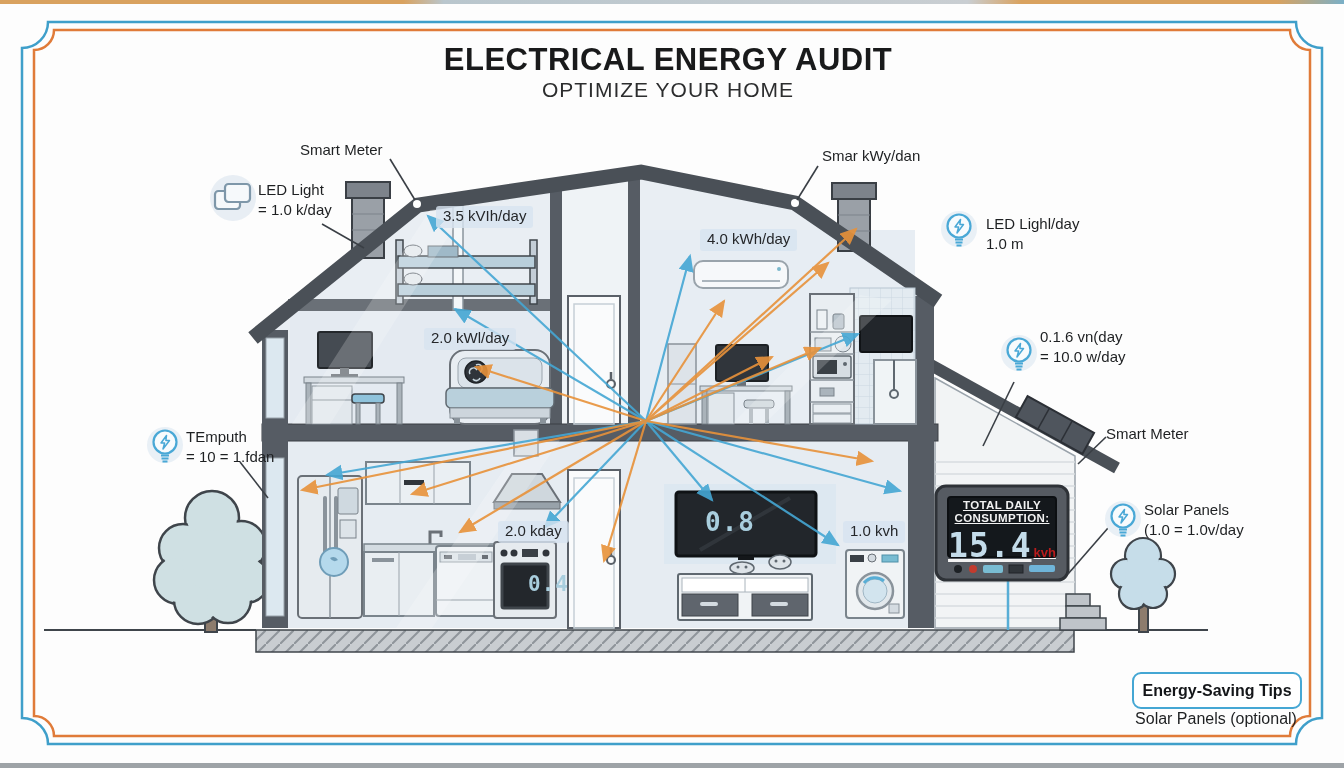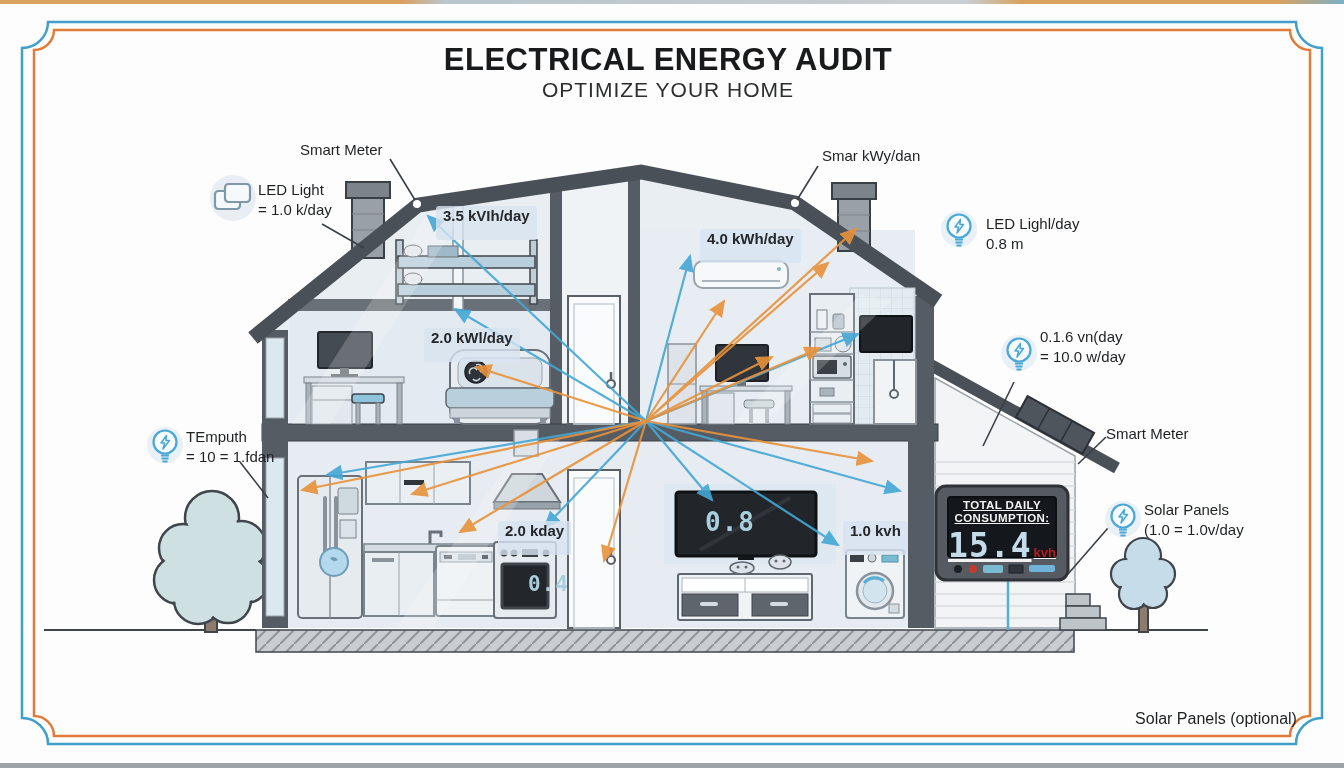--- a/index.html
+++ b/index.html
@@ -8,22 +8,22 @@
   .top-strip{position:absolute;left:0;top:0;width:1344px;height:4px;
     background:linear-gradient(90deg,#d9a25f 0%,#d9a25f 30%,#b9c6cd 33%,#c9ced2 72%,#d9a25f 76%,#d9a25f 95%,#7ab0c8 100%);}
   .bottom-strip{position:absolute;left:0;bottom:0;width:1344px;height:5px;background:#9ea3a7;}
   .frame-svg,.art-svg{position:absolute;left:0;top:0;}
   .page-title{position:absolute;left:0;top:42px;width:1336px;text-align:center;
     font-size:31px;font-weight:800;letter-spacing:.5px;color:#191a1b;}
   .page-subtitle{position:absolute;left:0;top:78px;width:1336px;text-align:center;
     font-size:21px;font-weight:500;letter-spacing:1px;color:#2c2d2e;}
   .ann{position:absolute;font-size:15px;font-weight:500;color:#1e2022;line-height:1.3;white-space:nowrap;}
   .ann.bold{font-weight:400;}
-  .chip{position:absolute;font-size:15px;font-weight:700;color:#25272a;white-space:nowrap;
-    background:rgba(215,228,240,.8);padding:1px 7px 16px;border-radius:3px;}
+  .chip{position:absolute;font-size:15px;font-weight:400;color:#25272a;white-space:nowrap;
+    background:rgba(215,228,240,.8);padding:1px 7px 4px;border-radius:3px;}
   .icon-abs{position:absolute;}
   .digits{position:absolute;font-family:"DejaVu Sans Mono",monospace;font-weight:700;
     color:#a9cede;text-align:center;letter-spacing:1px;}
   .total-box{position:absolute;left:948px;top:499px;width:108px;text-align:center;color:#f2f2f2;text-decoration:underline;}
   .total-box .tline{font-size:11.5px;font-weight:800;letter-spacing:.4px;line-height:1.15;}
   .total-box .vrow{display:flex;justify-content:center;align-items:baseline;margin-top:1px;}
   .total-box .val{font-family:"DejaVu Sans Mono",monospace;font-weight:700;font-size:33px;color:#c4dcea;letter-spacing:1px;}
   .total-box .unit{font-size:13px;font-weight:600;color:#b91c1c;margin-left:2px;}
   .tips-btn{position:absolute;left:1132px;top:672px;width:166px;height:33px;background:#fff;
     border:2px solid #45a7d4;border-radius:9px;display:flex;align-items:center;justify-content:center;
@@ -440,21 +440,21 @@
   <div class="ann bold" style="left:300px;top:140px">Smart Meter</div>
   <div class="ann" style="left:258px;top:180px">
     <div>LED Light</div>
     <div>= 1.0 k/day</div>
   </div>
   <div class="chip" style="left:436px;top:206px">3.5 kVIh/day</div>
   <div class="chip" style="left:700px;top:229px">4.0 kWh/day</div>
   <div class="ann bold" style="left:822px;top:146px">Smar kWy/dan</div>
   <div class="ann" style="left:986px;top:214px">
     <div>LED Lighl/day</div>
-    <div>0.8 m</div>
+    <div>1.0 m</div>
   </div>
   <div class="ann" style="left:1040px;top:327px">
     <div>0.1.6 vn(day</div>
     <div>= 10.0 w/day</div>
   </div>
   <div class="ann bold" style="left:1106px;top:424px">Smart Meter</div>
   <div class="ann" style="left:1144px;top:500px">
     <div>Solar Panels</div>
     <div>(1.0 = 1.0v/day</div>
   </div>
@@ -470,15 +470,18 @@
   <div class="digits" style="left:528px;top:572px;width:40px;font-size:21px">0.4</div>
   <div class="total-box">
     <div class="tline">TOTAL DAILY</div>
     <div class="tline">CONSUMPTION:</div>
     <div class="vrow">
       <span class="val">15.4</span>
       <span class="unit">kvh</span>
     </div>
   </div>
 
+  <div class="tips-btn">
+    <span>Energy-Saving Tips</span>
+  </div>
   <div class="solar-note">Solar Panels (optional)</div>
 
 </div>
 
 </body></html>

